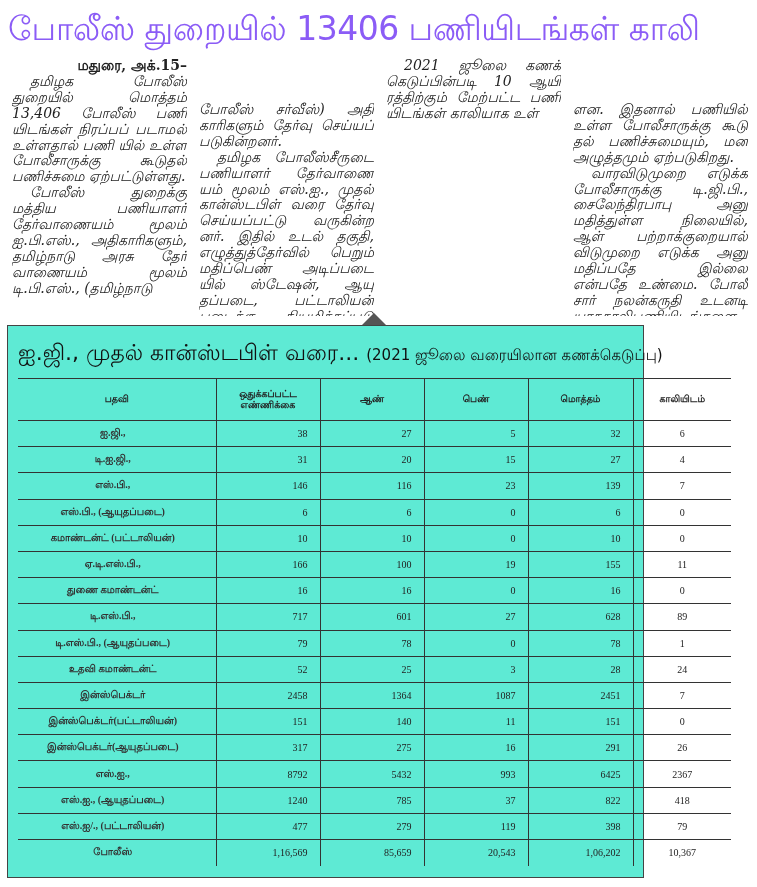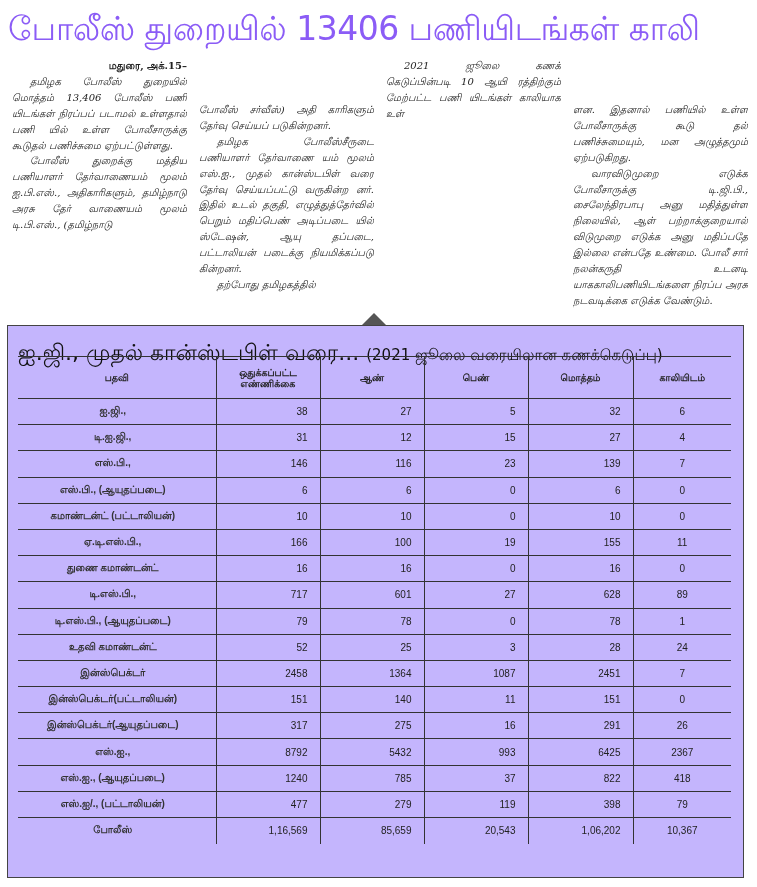--- a/index.html
+++ b/index.html
@@ -12,46 +12,46 @@
       font-size: 33px; line-height: 46px; font-weight: normal; color: #8b5cf6;
       letter-spacing: -0.5px; white-space: nowrap; overflow: hidden;
     }
 
     .columns {
       position: absolute; left: 12px; top: 58px; width: 736px; height: 258px;
       display: flex; gap: 12px;
     }
     .col {
       flex: 1; font-family: "DejaVu Serif", "Liberation Serif", serif;
-      font-size: 10px; line-height: 15.9px; color: #222; text-align: justify;
+      font-size: 14px; line-height: 15.9px; color: #222; text-align: justify;
       font-style: italic; overflow: hidden;
     }
     .col p { text-indent: 18px; }
     .col p.noindent { text-indent: 0; margin-top: 44px; }
     .dateline { font-weight: bold; font-style: normal; text-align: right; display: block; }
 
     .pointer {
       position: absolute; left: 362px; top: 313px; width: 0; height: 0;
       border-left: 12px solid transparent; border-right: 12px solid transparent;
       border-bottom: 12px solid #555;
     }
 
     .table-box {
-      position: absolute; left: 7px; top: 325px; width: 737px; height: 553px;
-      border: 1.5px solid #444; background: #c4b5fd;
+      position: absolute; left: 7px; top: 325px; width: 637px; height: 553px;
+      border: 1.5px solid #444; background: #5eead4;
     }
     .table-title {
       position: absolute; left: 10px; top: 8px; height: 38px; white-space: nowrap;
       font-size: 22px; line-height: 38px; color: #111;
     }
     .table-title .sub { font-size: 15px; }
 
     table.data {
-      position: absolute; left: 10px; top: 30px; width: 713px;
-      border-collapse: collapse; font-family: Liberation Sans, sans-serif;
+      position: absolute; left: 10px; top: 52px; width: 713px;
+      border-collapse: collapse; font-family: Liberation Serif, serif;
     }
     table.data th, table.data td {
       border-top: 1.5px solid #333; border-bottom: 1.5px solid #333;
       font-size: 10px; color: #222; height: 26.2px; padding: 0 12px;
     }
     table.data th + th, table.data td + td { border-left: 1.5px solid #333; }
     table.data thead th { height: 42px; font-weight: bold; text-align: center; font-size: 9.5px; line-height: 11px; }
     table.data tbody td { text-align: right; }
     table.data tbody td.label { text-align: center; padding-left: 4px; font-weight: bold; color: #333; }
     table.data tbody tr:last-child td { border-bottom: none; }
@@ -115,21 +115,21 @@
           <td class="label">ஐ.ஜி.,</td>
           <td>38</td>
           <td>27</td>
           <td>5</td>
           <td>32</td>
           <td class="vacant">6</td>
         </tr>
         <tr>
           <td class="label">டி.ஐ.ஜி.,</td>
           <td>31</td>
-          <td>12</td>
+          <td>20</td>
           <td>15</td>
           <td>27</td>
           <td class="vacant">4</td>
         </tr>
         <tr>
           <td class="label">எஸ்.பி.,</td>
           <td>146</td>
           <td>116</td>
           <td>23</td>
           <td>139</td>

